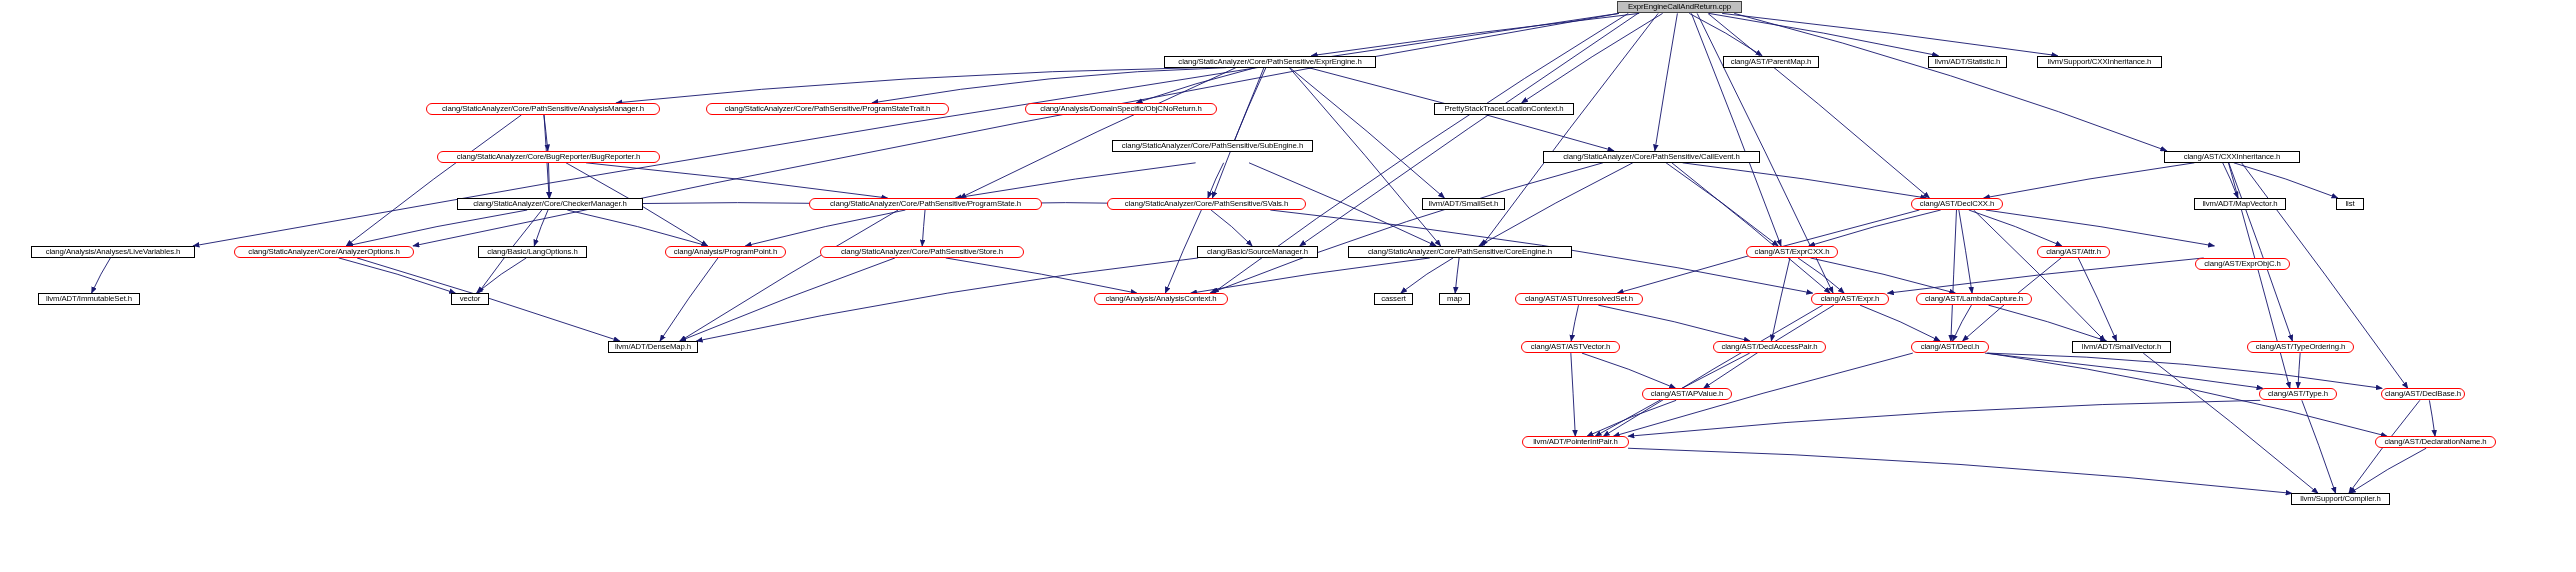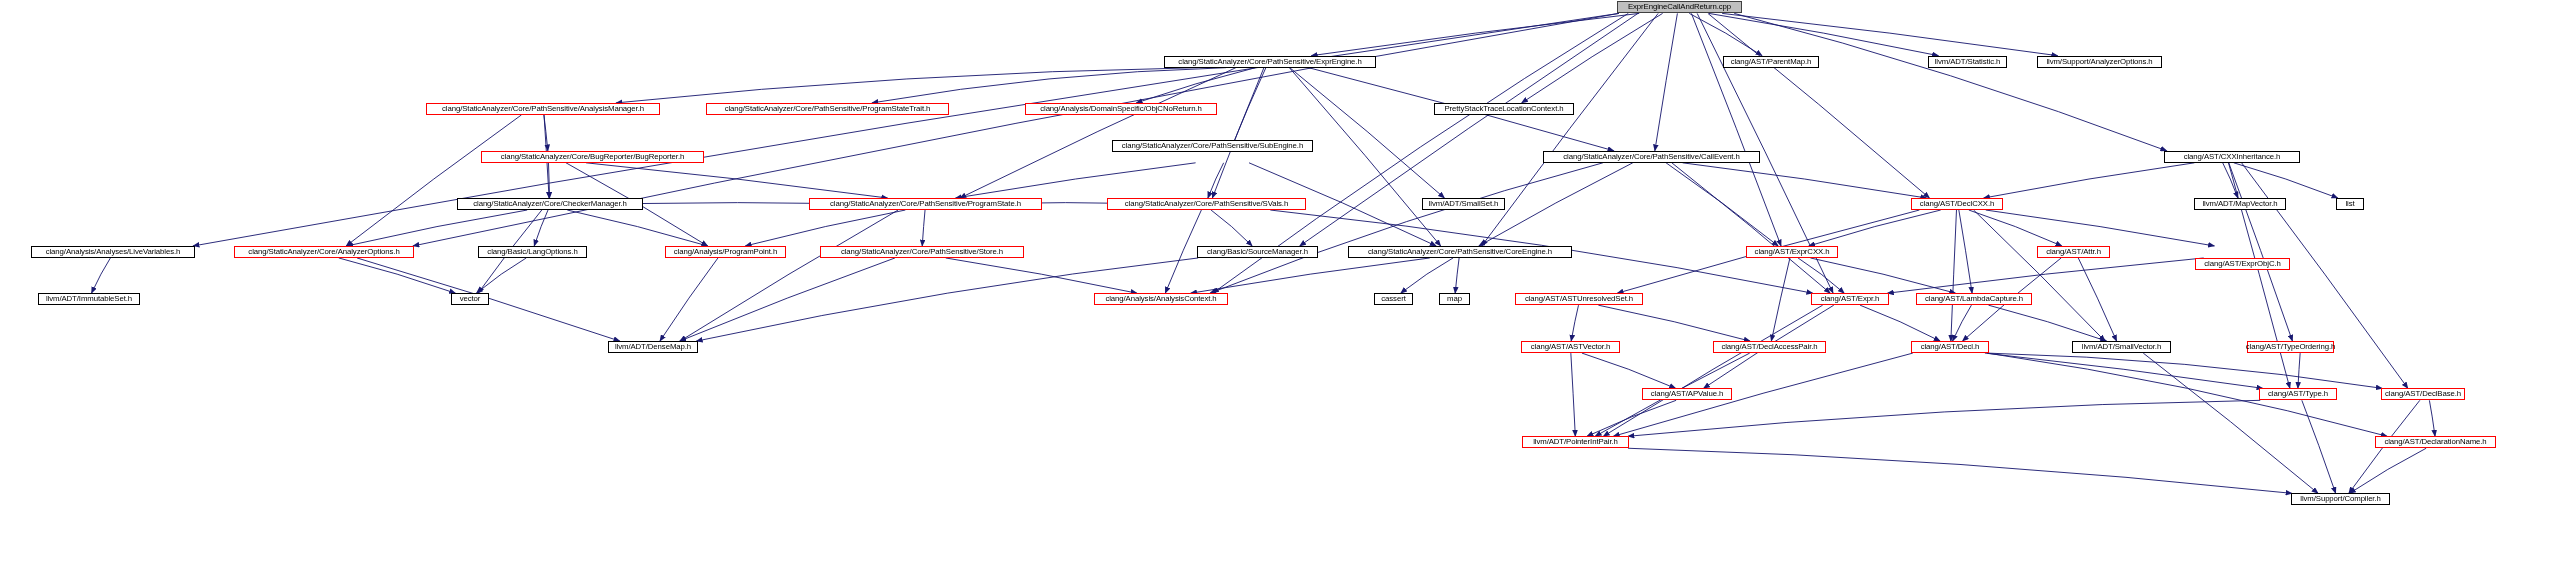--- a/index.html
+++ b/index.html
@@ -3,21 +3,21 @@
 <meta charset="utf-8">
 <style>
   html,body{margin:0;padding:0;background:#ffffff;}
   #graph{position:relative;width:2576px;height:573px;background:#fff;
          font-family:"Liberation Sans",sans-serif;overflow:hidden;}
   svg.edges{position:absolute;left:0;top:0;width:2576px;height:573px;pointer-events:none;}
   .node{position:absolute;box-sizing:border-box;background:#ffffff;border:0.7px solid #000000;
         display:flex;align-items:center;justify-content:center;
         font-size:7.8px;line-height:7.8px;color:#000000;white-space:nowrap;
         padding:0 4px;height:12px;letter-spacing:-0.1px;}
-  .node.red{border-color:#ff0000;}
+  .node.red{border-color:#ff0000;border-radius:6px;}
   .node.root{background:#bfbfbf;border:0.7px solid #404040;}
 </style>
 </head>
 <body>
 
 <div id="graph">
   <svg class="edges" viewBox="0 0 3655 813" width="2576" height="573">
     <defs>
       <marker id="ar" markerWidth="10" markerHeight="8" refX="9" refY="4" orient="auto" markerUnits="userSpaceOnUse">
         <path d="M0,0 L10,4 L0,8 z" fill="#191970"></path>
@@ -127,26 +127,26 @@
         <path d="M2310,636 Q2781,650 3252,700" marker-end="url(#ar)"></path>
         <path d="M3442.4,636 Q3388,664 3333.6,700" marker-end="url(#ar)"></path>
         <path d="M3041,501 Q3165,596.5 3289,700" marker-end="url(#ar)"></path>
       </g>
   </svg>
   <div id="node-layer">
       <div class="node root" style="left: 1617px; top: 1.4px; width: 125px;">ExprEngineCallAndReturn.cpp</div>
       <div class="node" style="left: 1164px; top: 56px; width: 212px;">clang/StaticAnalyzer/Core/PathSensitive/ExprEngine.h</div>
       <div class="node" style="left: 1723px; top: 56px; width: 96px;">clang/AST/ParentMap.h</div>
       <div class="node" style="left: 1928px; top: 56px; width: 79px;">llvm/ADT/Statistic.h</div>
-      <div class="node" style="left: 2037px; top: 56px; width: 125px;">llvm/Support/AnalyzerOptions.h</div>
+      <div class="node" style="left: 2037px; top: 56px; width: 125px;">llvm/Support/CXXInheritance.h</div>
       <div class="node red" style="left: 426px; top: 103px; width: 234px;">clang/StaticAnalyzer/Core/PathSensitive/AnalysisManager.h</div>
       <div class="node red" style="left: 706px; top: 103px; width: 243px;">clang/StaticAnalyzer/Core/PathSensitive/ProgramStateTrait.h</div>
       <div class="node red" style="left: 1025px; top: 103px; width: 192px;">clang/Analysis/DomainSpecific/ObjCNoReturn.h</div>
       <div class="node" style="left: 1434px; top: 103px; width: 140px;">PrettyStackTraceLocationContext.h</div>
-      <div class="node red" style="left: 437px; top: 151px; width: 223px; margin-left: 44px;">clang/StaticAnalyzer/Core/BugReporter/BugReporter.h</div>
+      <div class="node red" style="left: 437px; top: 151px; width: 223px;">clang/StaticAnalyzer/Core/BugReporter/BugReporter.h</div>
       <div class="node" style="left: 1112px; top: 140px; width: 201px;">clang/StaticAnalyzer/Core/PathSensitive/SubEngine.h</div>
       <div class="node" style="left: 1543px; top: 151px; width: 217px;">clang/StaticAnalyzer/Core/PathSensitive/CallEvent.h</div>
       <div class="node" style="left: 2164px; top: 151px; width: 136px;">clang/AST/CXXInheritance.h</div>
       <div class="node" style="left: 457px; top: 198px; width: 186px;">clang/StaticAnalyzer/Core/CheckerManager.h</div>
       <div class="node red" style="left: 809px; top: 198px; width: 233px;">clang/StaticAnalyzer/Core/PathSensitive/ProgramState.h</div>
       <div class="node red" style="left: 1107px; top: 198px; width: 199px;">clang/StaticAnalyzer/Core/PathSensitive/SVals.h</div>
       <div class="node" style="left: 1422px; top: 198px; width: 83px;">llvm/ADT/SmallSet.h</div>
       <div class="node red" style="left: 1911px; top: 198px; width: 92px;">clang/AST/DeclCXX.h</div>
       <div class="node" style="left: 2194px; top: 198px; width: 92px;">llvm/ADT/MapVector.h</div>
       <div class="node" style="left: 2336px; top: 198px; width: 28px;">list</div>
@@ -166,21 +166,21 @@
       <div class="node" style="left: 1374px; top: 293px; width: 39px;">cassert</div>
       <div class="node" style="left: 1439px; top: 293px; width: 31px;">map</div>
       <div class="node red" style="left: 1515px; top: 293px; width: 128px;">clang/AST/ASTUnresolvedSet.h</div>
       <div class="node red" style="left: 1811px; top: 293px; width: 78px;">clang/AST/Expr.h</div>
       <div class="node red" style="left: 1916px; top: 293px; width: 116px;">clang/AST/LambdaCapture.h</div>
       <div class="node" style="left: 608px; top: 341px; width: 90px;">llvm/ADT/DenseMap.h</div>
       <div class="node red" style="left: 1521px; top: 341px; width: 99px;">clang/AST/ASTVector.h</div>
       <div class="node red" style="left: 1713px; top: 341px; width: 113px;">clang/AST/DeclAccessPair.h</div>
       <div class="node red" style="left: 1911px; top: 341px; width: 78px;">clang/AST/Decl.h</div>
       <div class="node" style="left: 2072px; top: 341px; width: 99px; text-align: right;">llvm/ADT/SmallVector.h</div>
-      <div class="node red" style="left: 2247px; top: 341px; width: 87px;">clang/AST/TypeOrdering.h</div>
+      <div class="node red" style="left: 2247px; top: 341px; width: 107px;">clang/AST/TypeOrdering.h</div>
       <div class="node red" style="left: 1642px; top: 388px; width: 90px;">clang/AST/APValue.h</div>
       <div class="node red" style="left: 2259px; top: 388px; width: 78px;">clang/AST/Type.h</div>
       <div class="node red" style="left: 2381px; top: 388px; width: 84px; text-align: center;">clang/AST/DeclBase.h</div>
       <div class="node red" style="left: 1522px; top: 436px; width: 107px;">llvm/ADT/PointerIntPair.h</div>
       <div class="node red" style="left: 2375px; top: 436px; width: 121px;">clang/AST/DeclarationName.h</div>
       <div class="node" style="left: 2291px; top: 493px; width: 99px;">llvm/Support/Compiler.h</div>
     </div>
 </div>
 
 

